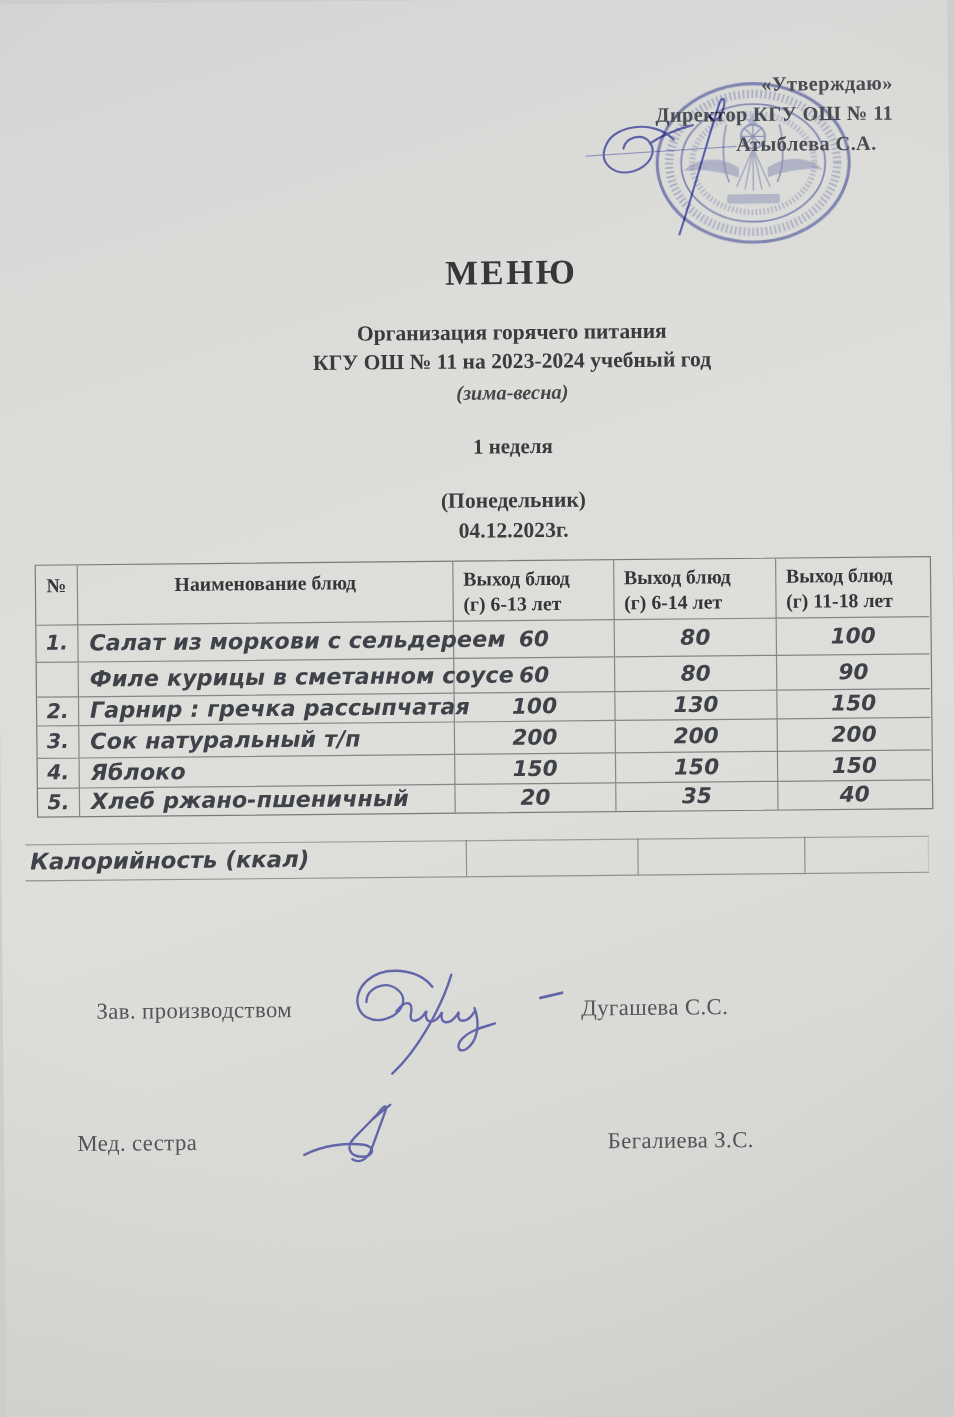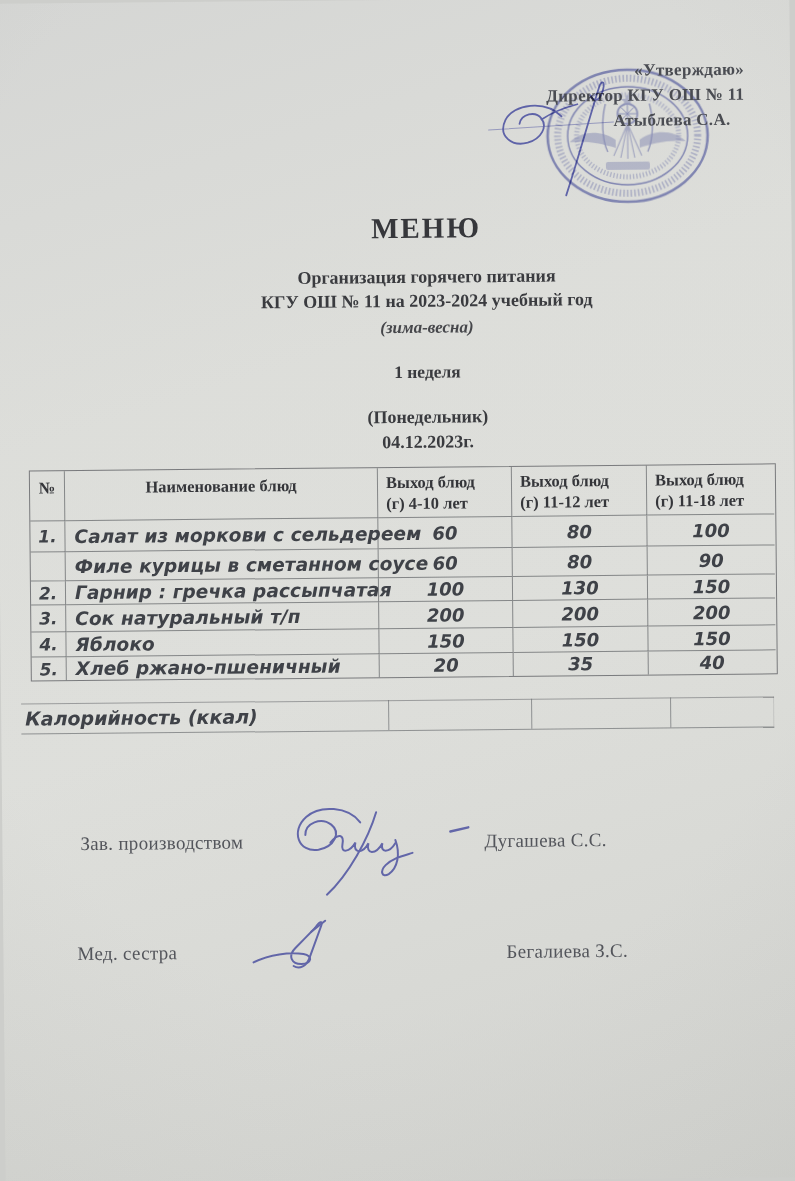--- a/index.html
+++ b/index.html
@@ -75,21 +75,21 @@
     border-bottom:1px solid rgba(110,112,115,.7);
   }
   .cal-cell{border-right:1px solid rgba(110,112,115,.7);display:flex;align-items:center;}
   .cal-cell:last-child{border-right:1px solid rgba(110,112,115,.2);}
   .cal-label{padding-left:4px;font-size:19px;white-space:nowrap;}
 
   
   .sig-text{position:absolute;font-size:19px;color:#53555b;letter-spacing:.3px;z-index:1;}
   .role-1{left:78px;top:830px;}
   .name-1{left:482px;top:831px;}
-  .role-2{left:74px;top:940px;}
+  .role-2{left:61px;top:940px;}
   .name-2{left:503px;top:942px;}
   .sig1-svg{position:absolute;left:262px;top:796px;z-index:2;mix-blend-mode:multiply;}
   .sig2-svg{position:absolute;left:242px;top:913px;z-index:2;mix-blend-mode:multiply;}
 </style>
 </head>
 <body>
 
 <div class="sheet">
 
   <svg class="stamp-svg" width="224" height="194" viewBox="0 0 224 194">
@@ -142,25 +142,25 @@
     <p class="day">(Понедельник)</p>
     <p class="date">04.12.2023г.</p>
   </div>
 
   <div class="menu-table">
     <div class="t-row" style="height:50px;">
       <div class="cell hc hc-num">№</div>
       <div class="cell hc hc-name">Наименование блюд</div>
       <div class="cell hc hc-out">
         <span>Выход блюд</span>
-        <span>(г) 4-10 лет</span>
+        <span>(г) 6-13 лет</span>
       </div>
       <div class="cell hc hc-out">
         <span>Выход блюд</span>
-        <span>(г) 11-12 лет</span>
+        <span>(г) 6-14 лет</span>
       </div>
       <div class="cell hc hc-out">
         <span>Выход блюд</span>
         <span>(г) 11-18 лет</span>
       </div>
     </div>
 
     <div class="t-row" style="height:31px;">
       <div class="cell hand c-num">1.</div>
       <div class="cell hand c-name">Салат из моркови с сельдереем</div>

